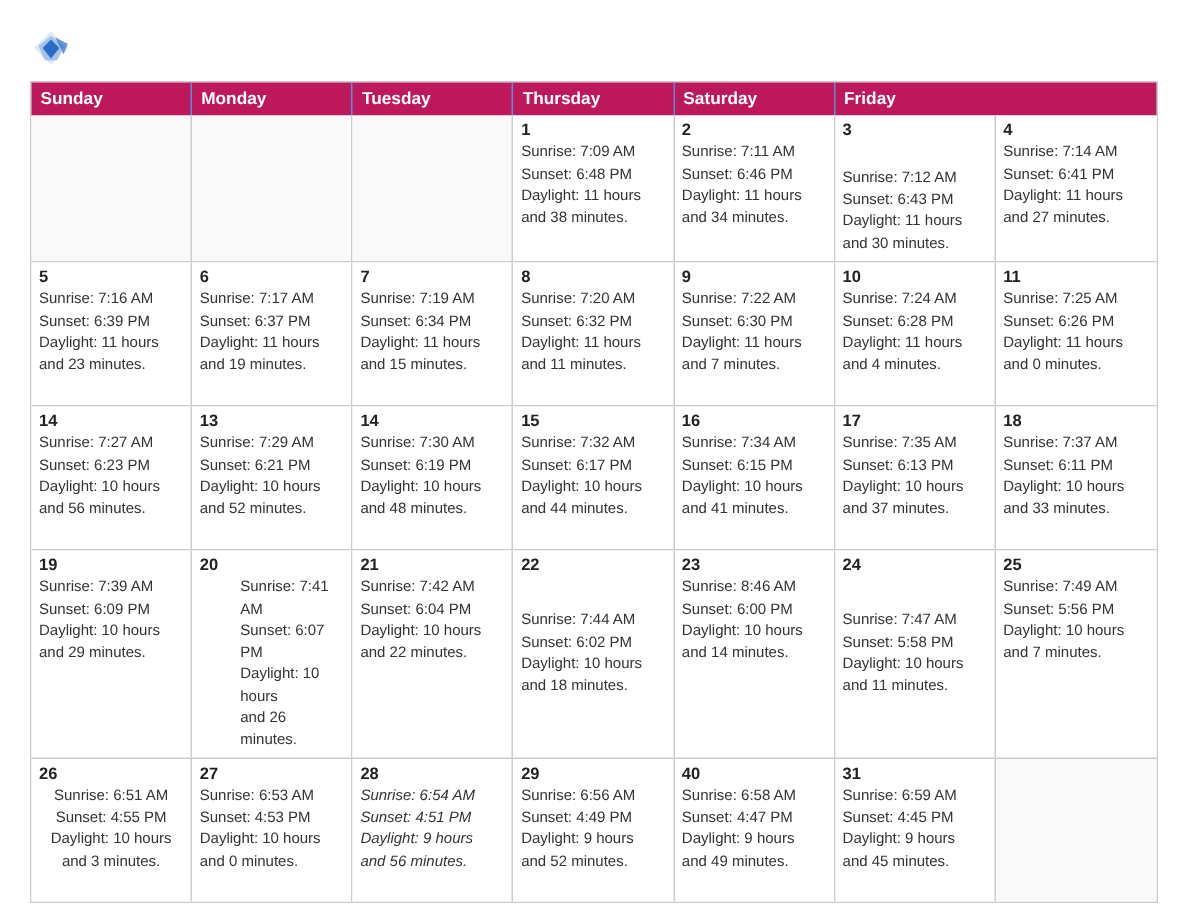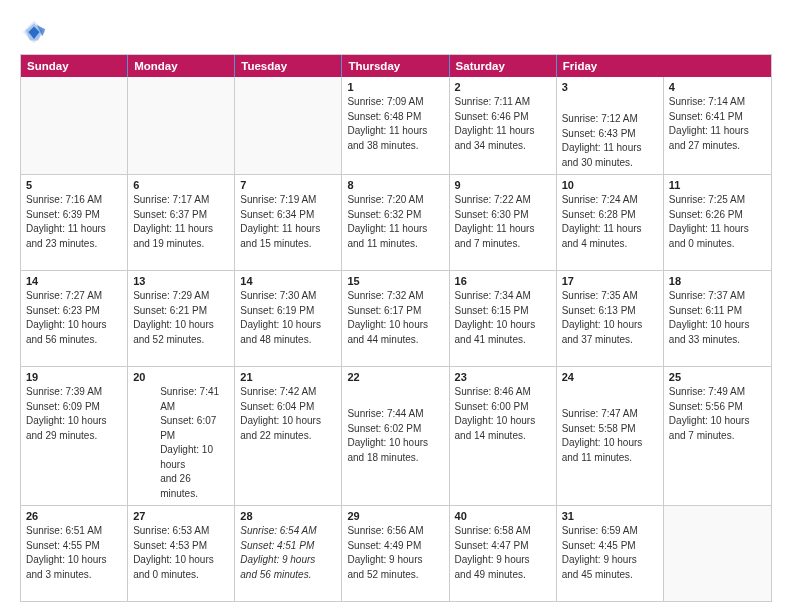--- a/index.html
+++ b/index.html
@@ -320,21 +320,21 @@
             <div class="day-num">25</div>
             <div class="cell-info" style="white-space: pre-line;">Sunrise: 7:49 AM
 Sunset: 5:56 PM
 Daylight: 10 hours
 and 7 minutes.</div>
           </div>
         </div>
         <div class="cal-row">
           <div class="cal-cell">
             <div class="day-num">26</div>
-            <div class="cell-info" style="white-space: pre-line;">Sunrise: 6:51 AM
+            <div class="cell-info" style="white-space: pre-line; text-align: center;">Sunrise: 6:51 AM
 Sunset: 4:55 PM
 Daylight: 10 hours
 and 3 minutes.</div>
           </div>
           <div class="cal-cell">
             <div class="day-num">27</div>
             <div class="cell-info" style="white-space: pre-line;">Sunrise: 6:53 AM
 Sunset: 4:53 PM
 Daylight: 10 hours
 and 0 minutes.</div>

